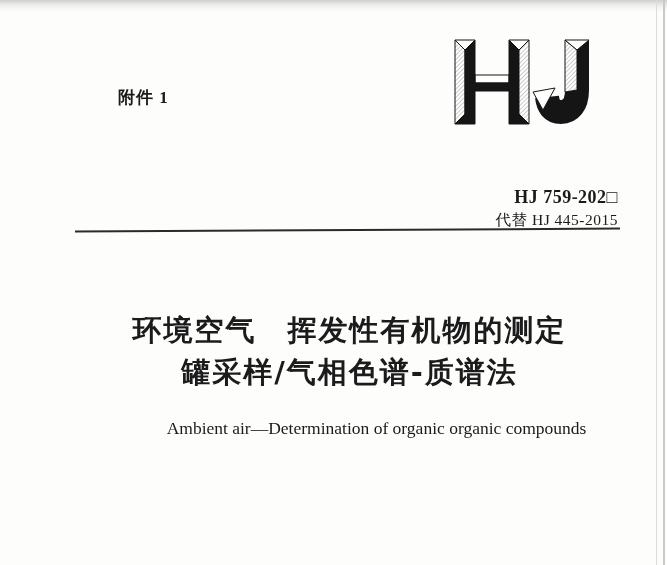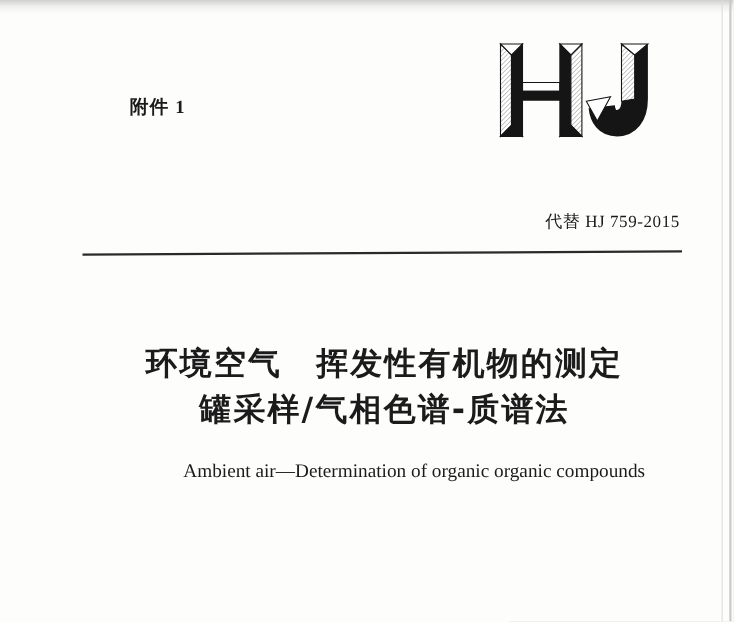--- a/index.html
+++ b/index.html
@@ -87,21 +87,22 @@
     <polygon points="56,88 66,78 76,88" fill="#151515" stroke="#151515" stroke-width="1"></polygon>
 
     <path d="M124,4 L124,54 C124,69 117,76 108,76 C99,76 95,70 94,61" fill="none" stroke="#151515" stroke-width="24"></path>
     <polygon points="112,4 124,14 124,54 112,56" fill="url(#hatch)" stroke="#151515" stroke-width="1"></polygon>
     <polygon points="112,4 136,4 124,14" fill="#ffffff" stroke="#151515" stroke-width="1"></polygon>
     <polygon points="80,56 102,52 90,74" fill="#ffffff" stroke="#151515" stroke-width="1"></polygon>
   </svg>
 
 
   <div class="std-block serif">
-    <div class="std-replaces">代替 HJ  759-2015</div>
+    <div class="std-number">HJ 759-202□</div>
+    <div class="std-replaces">代替 HJ  445-2015</div>
   </div>
 
   <div class="header-rule"></div>
 
   <div class="centered title-cn-1 sans">环境空气　挥发性有机物的测定</div>
 
   <div class="centered title-cn-2 sans">罐采样/气相色谱-质谱法</div>
 
   <div class="centered title-en-1 serif">Ambient air—Determination of organic organic compounds</div>
 

